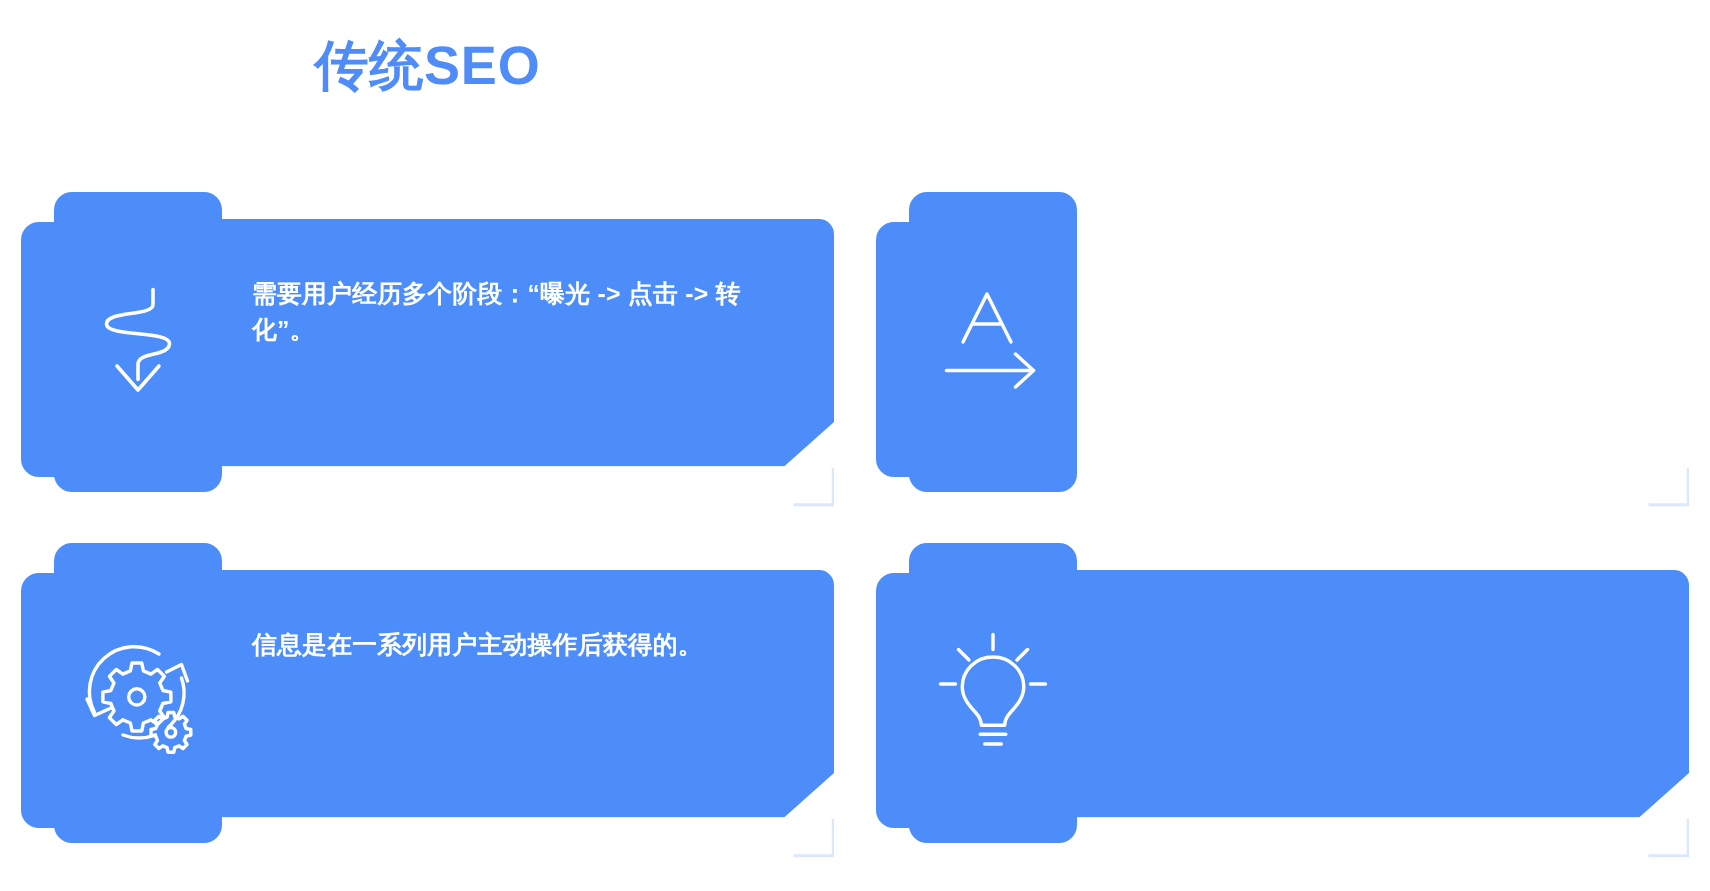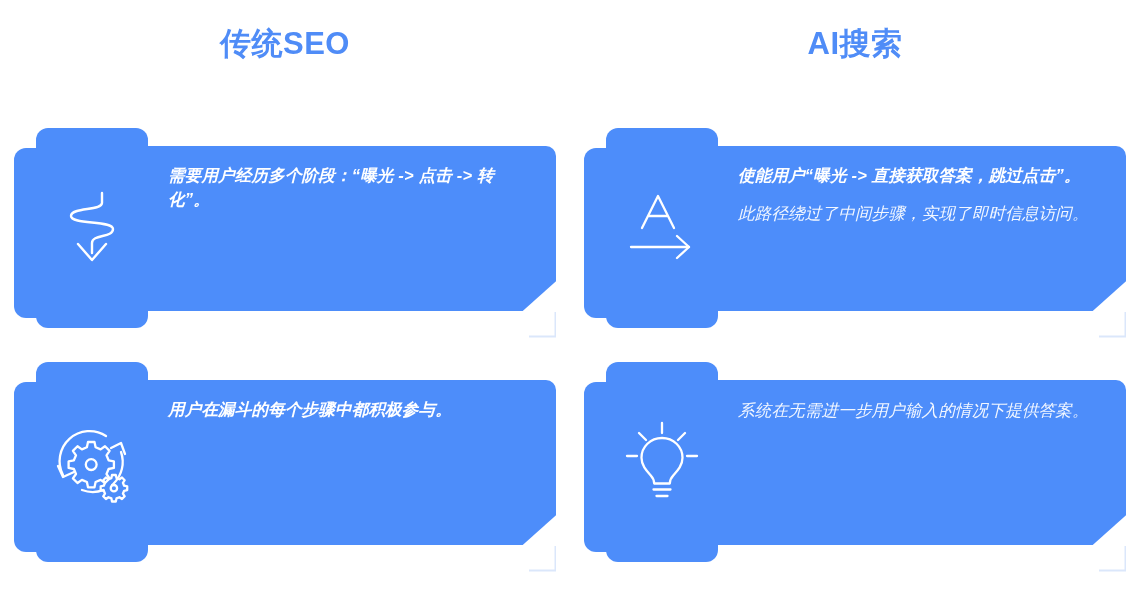--- a/index.html
+++ b/index.html
@@ -29,21 +29,21 @@
   }
   .column-left  { left: 0; }
   .column-right { left: 570px; }
 
   .col-title {
     position: absolute;
     top: 24px;
     left: 0;
     width: 570px;
     text-align: center;
-    font-size: 31px;
+    font-size: 36px;
     font-weight: bold;
     color: #4f8cf7;
     letter-spacing: 0.5px;
     line-height: 40px;
     white-space: nowrap;
   }
 
   
   .group {
     position: absolute;
@@ -88,24 +88,23 @@
     position: absolute;
     left: 126px;
     top: 18px;
     width: 416px;
     height: 165px;
     background: #4d8dfa;
     z-index: 3;
     border-top-right-radius: 10px;
     border-top-left-radius: 0;
     box-sizing: border-box;
-    padding: 17px 28px 16px 28px;
+    padding: 38px 28px 16px 28px;
     -webkit-clip-path: polygon(0 0, 100% 0, 100% 82%, 92% 100%, 0 100%);
     clip-path: polygon(0 0, 100% 0, 100% 82%, 92% 100%, 0 100%);
-    font-style: italic;
   }
   
   .fold {
     position: absolute;
     right: 0;
     bottom: 0;
     width: 34px;
     height: 30px;
     z-index: 4;
     pointer-events: none;
@@ -171,51 +170,46 @@
             <path d="M62 29 L72 24 L76 35" stroke="#ffffff" stroke-width="2.3" stroke-linecap="round" stroke-linejoin="round"></path>
             <path d="M39 23 L45.5 23 L46.6 28.3 L51.6 30.4 L56 27.3 L60.6 31.9 L57.5 36.3 L59.6 41.3 L64.9 42.4 L64.9 48.9 L59.6 50 L57.5 55 L60.6 59.4 L56 64 L51.6 60.9 L46.6 63 L45.5 68.3 L39 68.3 L37.9 63 L32.9 60.9 L28.5 64 L23.9 59.4 L27 55 L24.9 50 L19.6 48.9 L19.6 42.4 L24.9 41.3 L27 36.3 L23.9 31.9 L28.5 27.3 L32.9 30.4 L37.9 28.3 Z" stroke="#ffffff" stroke-width="2.3" stroke-linejoin="round" fill="none"></path>
             <circle cx="42.2" cy="45.6" r="5.4" stroke="#ffffff" stroke-width="2.3" fill="none"></circle>
             <path d="M63 56 L66.8 56 L67.5 59.1 L70.4 60.3 L73 58.5 L75.7 61.2 L73.9 63.8 L75.1 66.7 L78.2 67.3 L78.2 71.1 L75.1 71.8 L73.9 74.7 L75.7 77.3 L73 80 L70.4 78.2 L67.5 79.4 L66.8 82.5 L63 82.5 L62.4 79.4 L59.5 78.2 L56.9 80 L54.2 77.3 L56 74.7 L54.8 71.8 L51.7 71.1 L51.7 67.3 L54.8 66.7 L56 63.8 L54.2 61.2 L56.9 58.5 L59.5 60.3 L62.4 59.1 Z" stroke="#ffffff" stroke-width="2.3" stroke-linejoin="round" fill="none"></path>
             <circle cx="64.9" cy="69.2" r="3.2" stroke="#ffffff" stroke-width="2.3" fill="none"></circle>
           </svg>
         </span>
       </div>
 
       <div class="card-content">
-        <p class="card-heading">用户在漏斗的每个步骤中都积极参与。</p>
+        <p class="card-heading">信息是在一系列用户主动操作后获得的。</p>
       </div>
       <svg class="fold" viewBox="0 0 34 30">
         <path d="M34 2 L34 30 L2 30 Z" fill="#ffffff"></path>
         <path d="M33.5 4 L33.5 28.5 L7 28.5" stroke="#dbe7fb" stroke-width="2" fill="none"></path>
       </svg>
     </div>
   </div>
 
   <div class="column column-right">
 
-    <div class="col-title">AI搜索</div>
 
     <div class="group group-a">
       <div class="card-back"></div>
 
       <div class="card-icon">
         <span>
           <svg width="74" height="76" viewBox="0 0 74 76" fill="none">
             <path d="M17 38 L33 6 L49 38" stroke="#ffffff" stroke-width="2.3" stroke-linecap="round" stroke-linejoin="round"></path>
             <path d="M24 26 H42" stroke="#ffffff" stroke-width="2.3" stroke-linecap="round"></path>
             <path d="M6 57 H64" stroke="#ffffff" stroke-width="2.3" stroke-linecap="round"></path>
             <path d="M52 46 L64 57 L52 68" stroke="#ffffff" stroke-width="2.3" stroke-linecap="round" stroke-linejoin="round"></path>
           </svg>
         </span>
       </div>
 
-      <div class="card-content">
-        <p class="card-heading">使能用户“曝光 -&gt; 直接获取答案，跳过点击”。</p>
-        <p class="card-body">此路径绕过了中间步骤，实现了即时信息访问。</p>
-      </div>
       <svg class="fold" viewBox="0 0 34 30">
         <path d="M34 2 L34 30 L2 30 Z" fill="#ffffff"></path>
         <path d="M33.5 4 L33.5 28.5 L7 28.5" stroke="#dbe7fb" stroke-width="2" fill="none"></path>
       </svg>
     </div>
 
     <div class="group group-b">
       <div class="card-back"></div>
 
       <div class="card-icon">
@@ -227,21 +221,20 @@
             <path d="M6 37 H16" stroke="#ffffff" stroke-width="2.3" stroke-linecap="round"></path>
             <path d="M66 37 H76" stroke="#ffffff" stroke-width="2.3" stroke-linecap="round"></path>
             <path d="M41 19 C29.5 19 20.5 27.8 20.5 38.8 C20.5 46.4 25.4 51.6 29.4 56 C32 58.9 33.2 61.2 33.2 64.5 H48.8 C48.8 61.2 50 58.9 52.6 56 C56.6 51.6 61.5 46.4 61.5 38.8 C61.5 27.8 52.5 19 41 19 Z" stroke="#ffffff" stroke-width="2.3" stroke-linejoin="round" fill="none"></path>
             <path d="M32.5 70.5 H49.5" stroke="#ffffff" stroke-width="2.3" stroke-linecap="round"></path>
             <path d="M35.5 77 H46.5" stroke="#ffffff" stroke-width="2.3" stroke-linecap="round"></path>
           </svg>
         </span>
       </div>
 
       <div class="card-content">
-        <p class="card-body">系统在无需进一步用户输入的情况下提供答案。</p>
       </div>
       <svg class="fold" viewBox="0 0 34 30">
         <path d="M34 2 L34 30 L2 30 Z" fill="#ffffff"></path>
         <path d="M33.5 4 L33.5 28.5 L7 28.5" stroke="#dbe7fb" stroke-width="2" fill="none"></path>
       </svg>
     </div>
   </div>
 
 </div>
 

